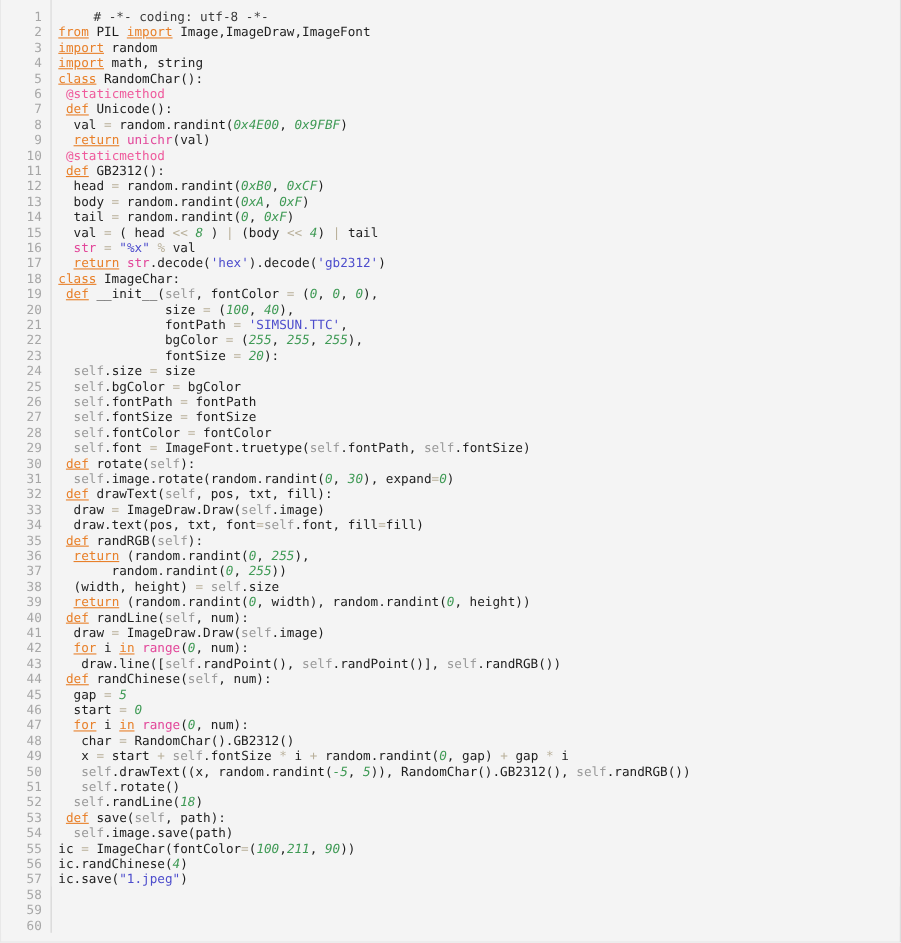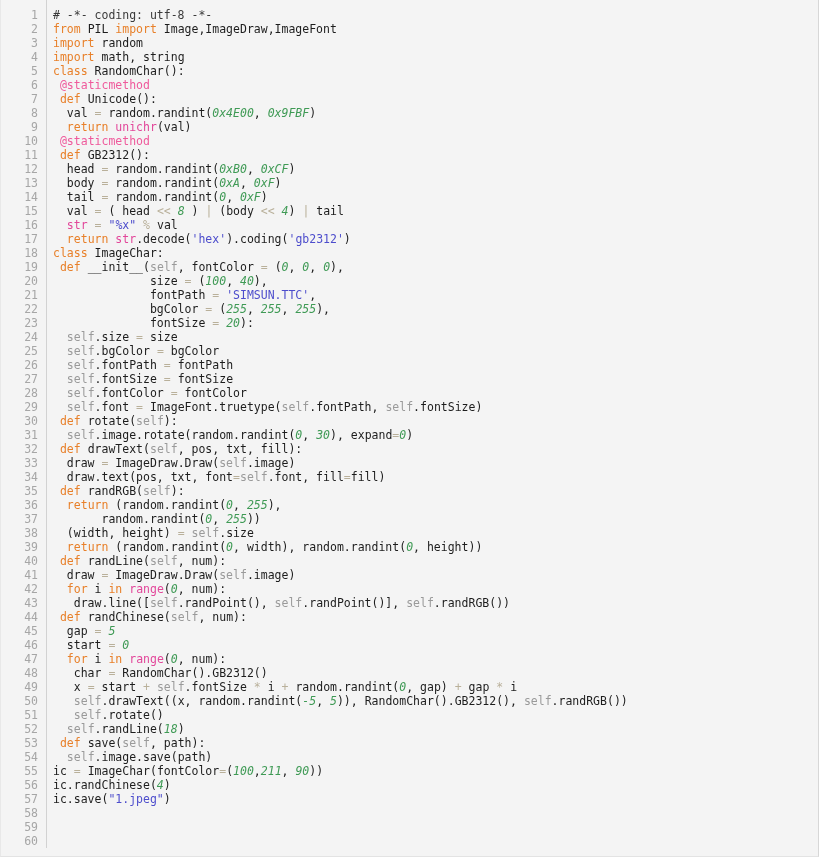--- a/index.html
+++ b/index.html
@@ -64,26 +64,26 @@
     height: 14px;
     line-height: 14px;
     font-size: 11.5px;
     font-family: "DejaVu Sans Mono", monospace;
     white-space: pre;
     color: #202020;
     letter-spacing: 0px;
   }
   
   .t-plain   { color: #1d1d1d; }
-  .t-kw      { color: #e8802a; }
+  .t-kw      { color: #e8802a; text-decoration: underline; }
   .t-deco    { color: #ef5a9c; margin-top: 16px; }
   .t-builtin { color: #e2479a; }
   .t-str     { color: #4d4dcc; }
   .t-num     { color: #3f9a55; font-style: italic; }
-  .t-cmt     { color: #3a3a3a; }
+  .t-cmt     { color: #3a3a3a; margin-left: 32px; }
   .t-self    { color: #9a9a9a; }
   .t-op      { color: #b9b09a; }
   .t-func    { color: #1d1d1d; }
 </style>
 </head>
 <body>
 
 <div id="editor">
   <div id="code-area">
     <div id="gutter">
@@ -158,21 +158,21 @@
         <span class="cl"><span class="t-plain"> </span><span class="t-kw">def</span><span class="t-plain"> </span><span class="t-func">Unicode</span><span class="t-plain">():</span></span>
         <span class="cl"><span class="t-plain">  val </span><span class="t-op">=</span><span class="t-plain"> random.randint(</span><span class="t-num">0x4E00</span><span class="t-plain">, </span><span class="t-num">0x9FBF</span><span class="t-plain">)</span></span>
         <span class="cl"><span class="t-plain">  </span><span class="t-kw">return</span><span class="t-plain"> </span><span class="t-builtin">unichr</span><span class="t-plain">(val)</span></span>
         <span class="cl"><span class="t-plain"> </span><span class="t-deco">@staticmethod</span></span>
         <span class="cl"><span class="t-plain"> </span><span class="t-kw">def</span><span class="t-plain"> GB2312():</span></span>
         <span class="cl"><span class="t-plain">  head </span><span class="t-op">=</span><span class="t-plain"> random.randint(</span><span class="t-num">0xB0</span><span class="t-plain">, </span><span class="t-num">0xCF</span><span class="t-plain">)</span></span>
         <span class="cl"><span class="t-plain">  body </span><span class="t-op">=</span><span class="t-plain"> random.randint(</span><span class="t-num">0xA</span><span class="t-plain">, </span><span class="t-num">0xF</span><span class="t-plain">)</span></span>
         <span class="cl"><span class="t-plain">  tail </span><span class="t-op">=</span><span class="t-plain"> random.randint(</span><span class="t-num">0</span><span class="t-plain">, </span><span class="t-num">0xF</span><span class="t-plain">)</span></span>
         <span class="cl"><span class="t-plain">  val </span><span class="t-op">=</span><span class="t-plain"> ( head </span><span class="t-op">&lt;&lt;</span><span class="t-plain"> </span><span class="t-num">8</span><span class="t-plain"> ) </span><span class="t-op">|</span><span class="t-plain"> (body </span><span class="t-op">&lt;&lt;</span><span class="t-plain"> </span><span class="t-num">4</span><span class="t-plain">) </span><span class="t-op">|</span><span class="t-plain"> tail</span></span>
         <span class="cl"><span class="t-plain">  </span><span class="t-builtin">str</span><span class="t-plain"> </span><span class="t-op">=</span><span class="t-plain"> </span><span class="t-str">"%x"</span><span class="t-plain"> </span><span class="t-op">%</span><span class="t-plain"> val</span></span>
-        <span class="cl"><span class="t-plain">  </span><span class="t-kw">return</span><span class="t-plain"> </span><span class="t-builtin">str</span><span class="t-plain">.decode(</span><span class="t-str">'hex'</span><span class="t-plain">).coding(</span><span class="t-str">'gb2312'</span><span class="t-plain">)</span></span>
+        <span class="cl"><span class="t-plain">  </span><span class="t-kw">return</span><span class="t-plain"> </span><span class="t-builtin">str</span><span class="t-plain">.decode(</span><span class="t-str">'hex'</span><span class="t-plain">).decode(</span><span class="t-str">'gb2312'</span><span class="t-plain">)</span></span>
         <span class="cl"><span class="t-kw">class</span><span class="t-plain"> ImageChar:</span></span>
         <span class="cl"><span class="t-plain"> </span><span class="t-kw">def</span><span class="t-plain"> __init__(</span><span class="t-self">self</span><span class="t-plain">, fontColor </span><span class="t-op">=</span><span class="t-plain"> (</span><span class="t-num">0</span><span class="t-plain">, </span><span class="t-num">0</span><span class="t-plain">, </span><span class="t-num">0</span><span class="t-plain">),</span></span>
         <span class="cl"><span class="t-plain">              size </span><span class="t-op">=</span><span class="t-plain"> (</span><span class="t-num">100</span><span class="t-plain">, </span><span class="t-num">40</span><span class="t-plain">),</span></span>
         <span class="cl"><span class="t-plain">              fontPath </span><span class="t-op">=</span><span class="t-plain"> </span><span class="t-str">'SIMSUN.TTC'</span><span class="t-plain">,</span></span>
         <span class="cl"><span class="t-plain">              bgColor </span><span class="t-op">=</span><span class="t-plain"> (</span><span class="t-num">255</span><span class="t-plain">, </span><span class="t-num">255</span><span class="t-plain">, </span><span class="t-num">255</span><span class="t-plain">),</span></span>
         <span class="cl"><span class="t-plain">              fontSize </span><span class="t-op">=</span><span class="t-plain"> </span><span class="t-num">20</span><span class="t-plain">):</span></span>
         <span class="cl"><span class="t-plain">  </span><span class="t-self">self</span><span class="t-plain">.size </span><span class="t-op">=</span><span class="t-plain"> size</span></span>
         <span class="cl"><span class="t-plain">  </span><span class="t-self">self</span><span class="t-plain">.bgColor </span><span class="t-op">=</span><span class="t-plain"> bgColor</span></span>
         <span class="cl"><span class="t-plain">  </span><span class="t-self">self</span><span class="t-plain">.fontPath </span><span class="t-op">=</span><span class="t-plain"> fontPath</span></span>
         <span class="cl"><span class="t-plain">  </span><span class="t-self">self</span><span class="t-plain">.fontSize </span><span class="t-op">=</span><span class="t-plain"> fontSize</span></span>

